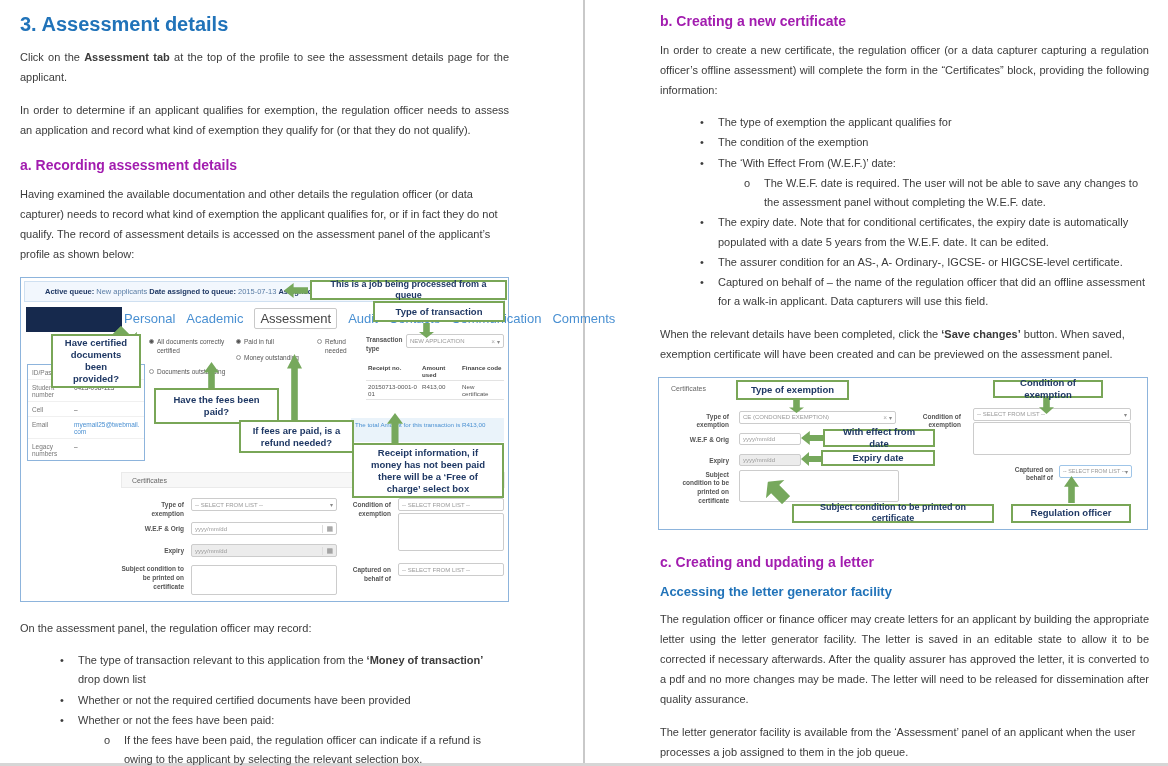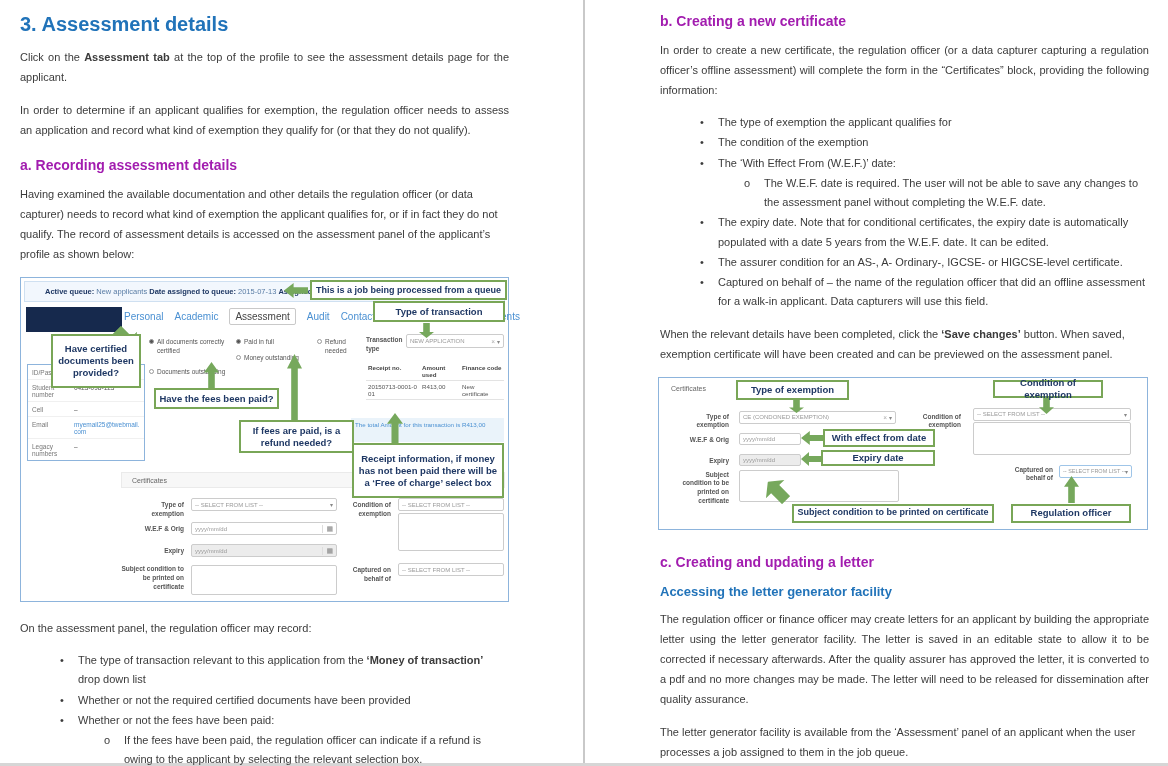--- a/index.html
+++ b/index.html
@@ -16,29 +16,29 @@
   .just{text-align:justify;}
   .bl{display:flex;font-size:11px;line-height:1.75;margin:1px 0;}
   .bl .mk{flex:0 0 18px;margin-left:40px;}
   .bl.sub .mk{margin-left:84px;flex-basis:20px;}
   .bt{flex:1;padding-right:2px;}
   
   .fig{position:relative;background:#fff;border:1px solid #8db4dc;box-sizing:border-box;}
   .fig1{width:489px;height:325px;margin:2px 0 16px;}
   .fig2{width:490px;height:153px;margin:4px 0 12px -2px;}
   .fig *{box-sizing:border-box;}
-  .callout{position:absolute;background:#fff;border:2px solid #79a657;color:#1f3864;font-weight:bold;font-size:9.5px;line-height:1.25;display:flex;align-items:center;justify-content:center;text-align:center;z-index:6;padding:1px 3px;}
+  .callout{position:absolute;background:#fff;border:2px solid #79a657;color:#1f3864;font-weight:bold;font-size:9.5px;line-height:1.25;display:flex;align-items:center;justify-content:center;text-align:center;z-index:6;padding:1px 9px;}
   .arr{position:absolute;z-index:5;}
   .arr svg{width:100%;height:100%;display:block;}
   .arr polygon{fill:#76a85c;}
   .qbar{position:absolute;background:#f2f7fd;border:1px solid #cfe0f1;font-size:7.5px;display:flex;align-items:center;padding-left:20px;color:#5a7da5;white-space:pre;}
   .qbar b{color:#1f3864;}
   .navybox{position:absolute;background:#16294d;}
   .tabs{position:absolute;display:flex;gap:11px;align-items:center;}
-  .tab{font-size:10px;color:#4a90d2;}
+  .tab{font-size:13px;color:#4a90d2;}
   .tab.active{color:#444;border:1px solid #c9c9c9;background:#fff;padding:2px 5px;border-radius:2px;}
   .sbar{position:absolute;border:1px solid #8db4dc;background:#fff;font-size:6.5px;color:#555;}
   .srow{display:flex;padding:4px 4px 3px;border-bottom:1px solid #f0f0f0;}
   .srow:last-child{border-bottom:none;}
   .sl{flex:0 0 42px;color:#777;}
   .sv{flex:1;word-break:break-all;}
   .sv.link{color:#4a90d2;}
   .opt{position:absolute;display:flex;gap:3px;font-size:6.5px;color:#555;line-height:1.3;}
   .rdo{width:5px;height:5px;border:1px solid #999;border-radius:50%;flex:0 0 auto;margin-top:1px;background:#fff;}
   .rdo.on{background:#555;}
@@ -151,21 +151,21 @@
     <div class="opt" style="left:296px;top:60px;width:48px;">
         <span class="rdo"></span>
         <span>Refund needed</span>
       </div>
 
     <div class="arr" style="left:183px;top:84px;width:15px;height:26px;">
         <svg viewBox="0 0 100 100" preserveAspectRatio="none">
           <polygon points="50,0 100,40 72,40 72,100 28,100 28,40 0,40"></polygon>
         </svg>
       </div>
-    <div class="callout" style="left:133px;top:110px;width:125px;height:21px;">Have the fees been paid?</div>
+    <div class="callout" style="left:133px;top:110px;width:125px;height:36px;">Have the fees been paid?</div>
 
     <div class="arr" style="left:266px;top:76px;width:15px;height:66px;">
         <svg viewBox="0 0 100 100" preserveAspectRatio="none">
           <polygon points="50,0 100,22 72,22 72,100 28,100 28,22 0,22"></polygon>
         </svg>
       </div>
     <div class="callout" style="left:218px;top:142px;width:115px;height:33px;">If fees are paid, is a refund needed?</div>
 
     <div class="flab" style="left:345px;top:58px;width:38px;text-align:left;">Transaction type</div>
     <div class="sel" style="left:385px;top:56px;width:98px;height:14px;">

